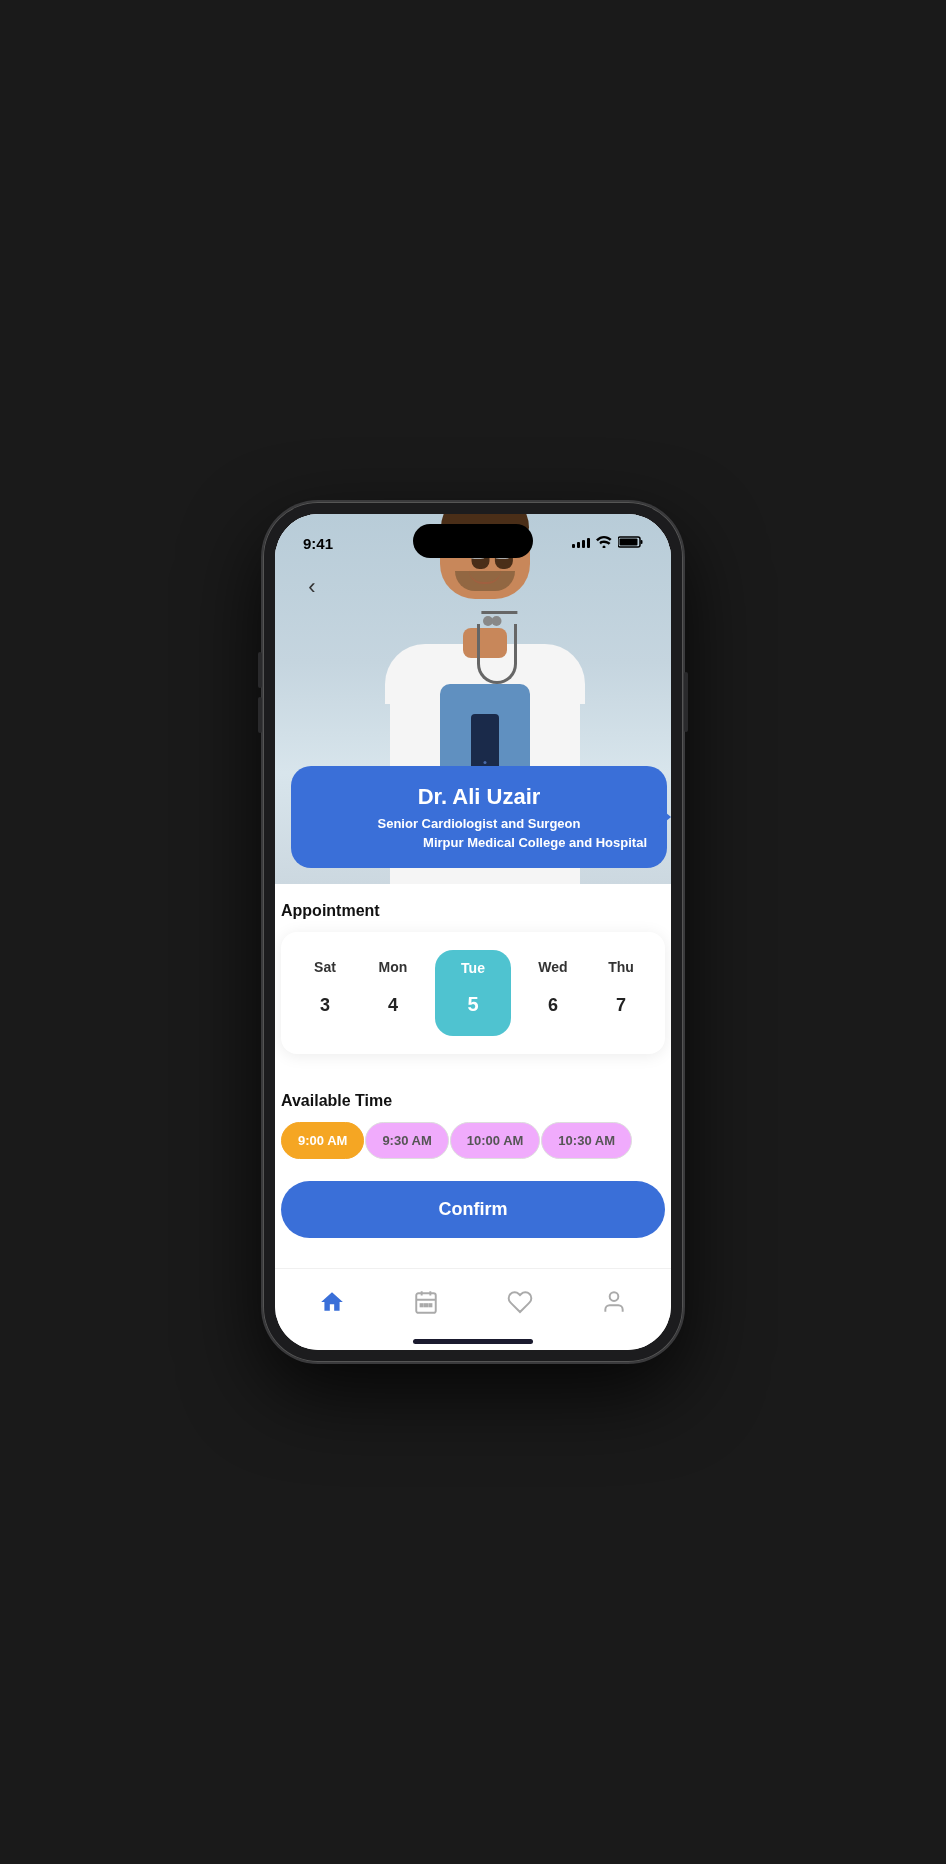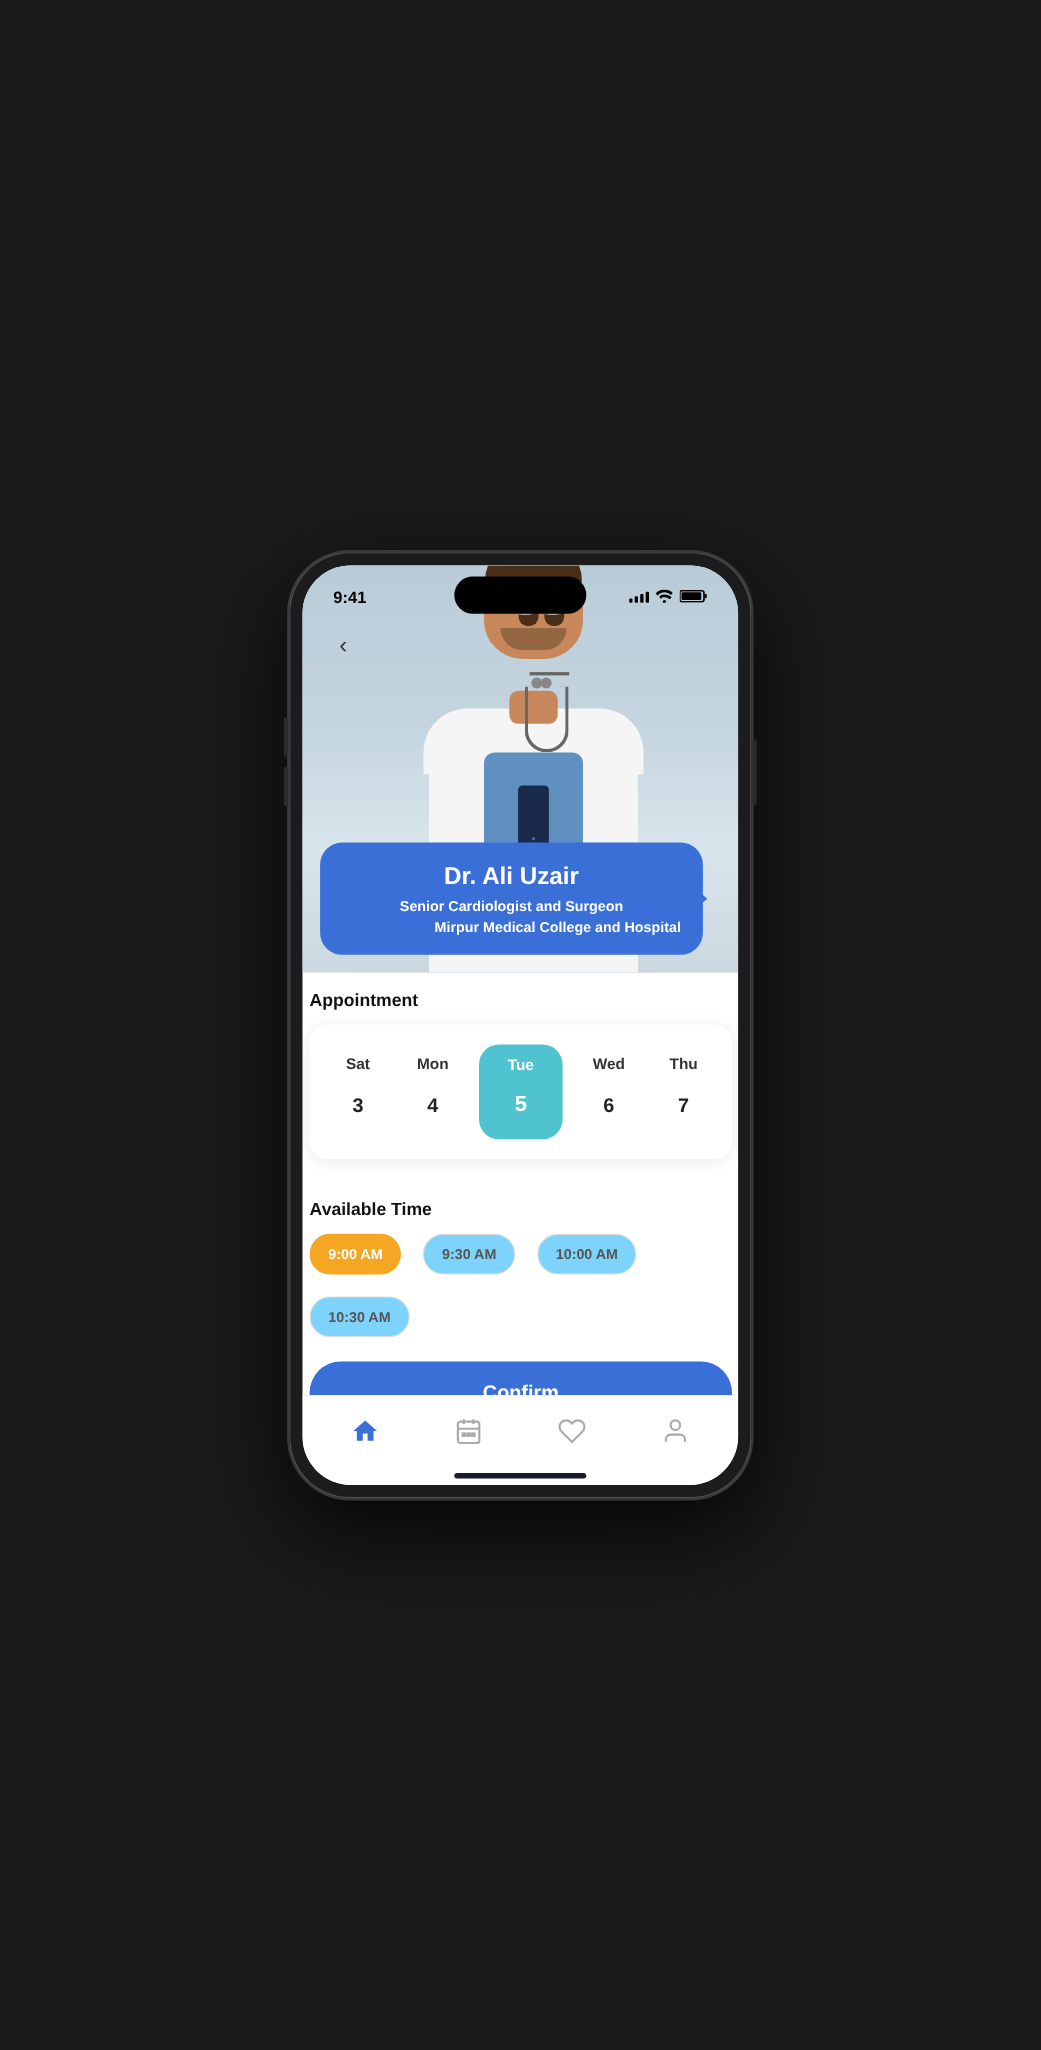--- a/index.html
+++ b/index.html
@@ -114,21 +114,21 @@
     .back-chevron {
       font-size: 22px;
       color: #333;
       font-weight: 300;
     }
     
     .info-card {
       position: absolute;
       bottom: 16px;
       left: 16px;
-      right: 32px;
+      right: 4px;
       background: #3a6fd8;
       border-radius: 20px;
       padding: 18px 20px;
       z-index: 10;
     }
     .info-card-arrow {
       position: absolute;
       right: -4px;
       top: 50%;
       transform: translateY(-50%);
@@ -211,32 +211,32 @@
       display: flex;
       flex-direction: column;
       align-items: center;
       gap: 6px;
       padding: 10px 14px;
     }
     
     .time-slots {
       display: flex;
       flex-wrap: wrap;
-      gap: 20px;
+      gap: 1px;
       margin-bottom: 22px;
     }
     .time-slot {
       padding: 10px 16px;
       border-radius: 25px;
       font-size: 13px;
       font-weight: 600;
       cursor: pointer;
       border: 1.5px solid #ddd;
       color: #555;
-      background: #7dd3fc;
+      background: #f0abfc;
     }
     .time-slot.selected {
       background: #f5a623;
       border-color: #f5a623;
       color: #fff;
     }
     
     .confirm-btn {
       width: 100%;
       padding: 18px;

